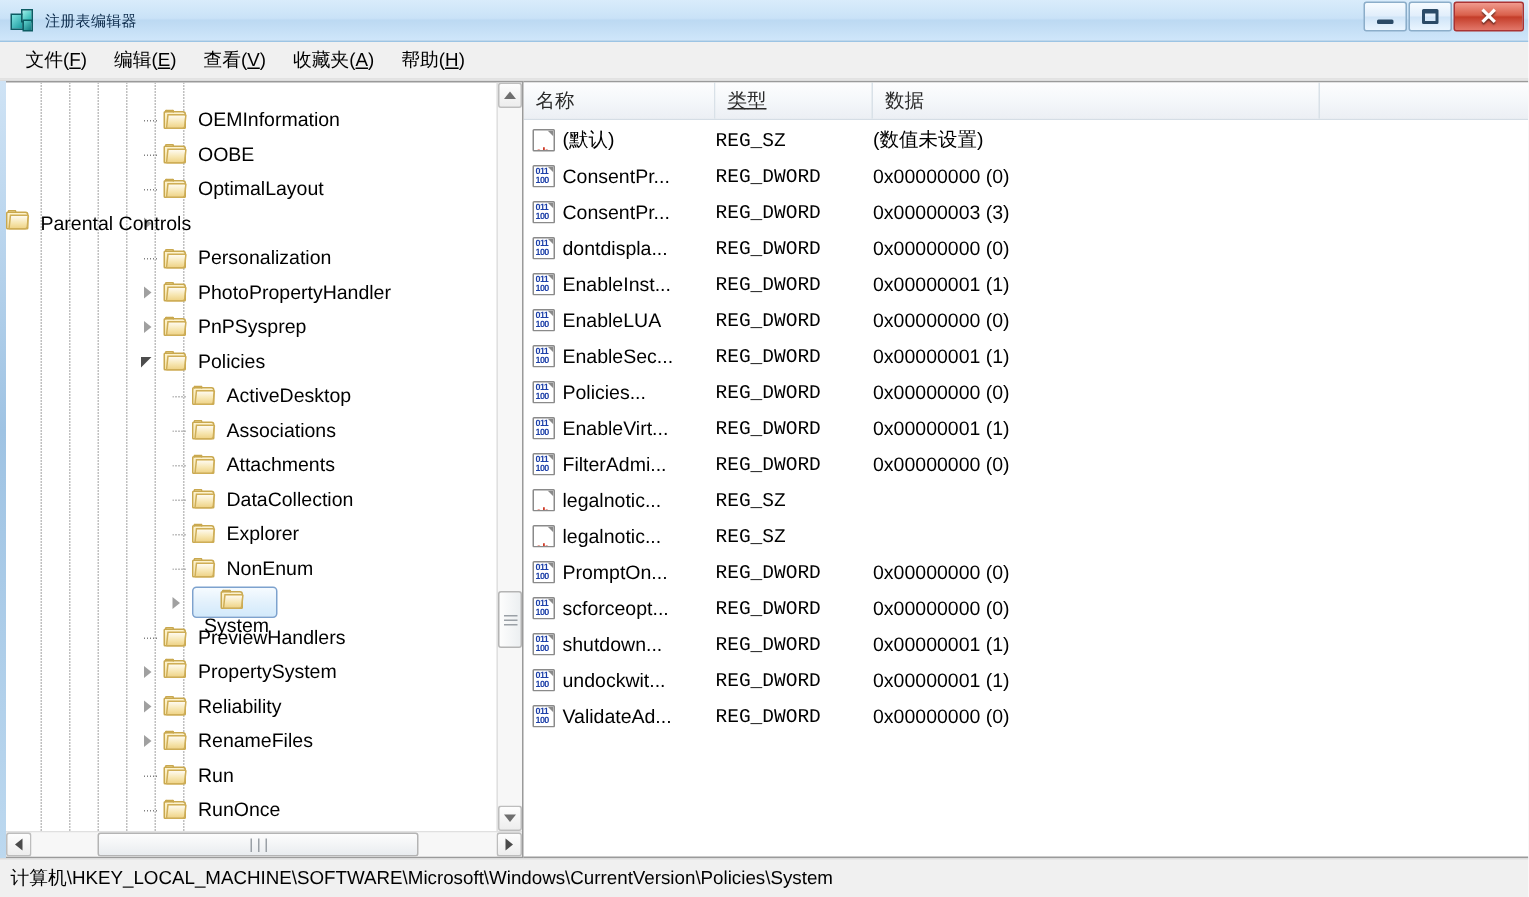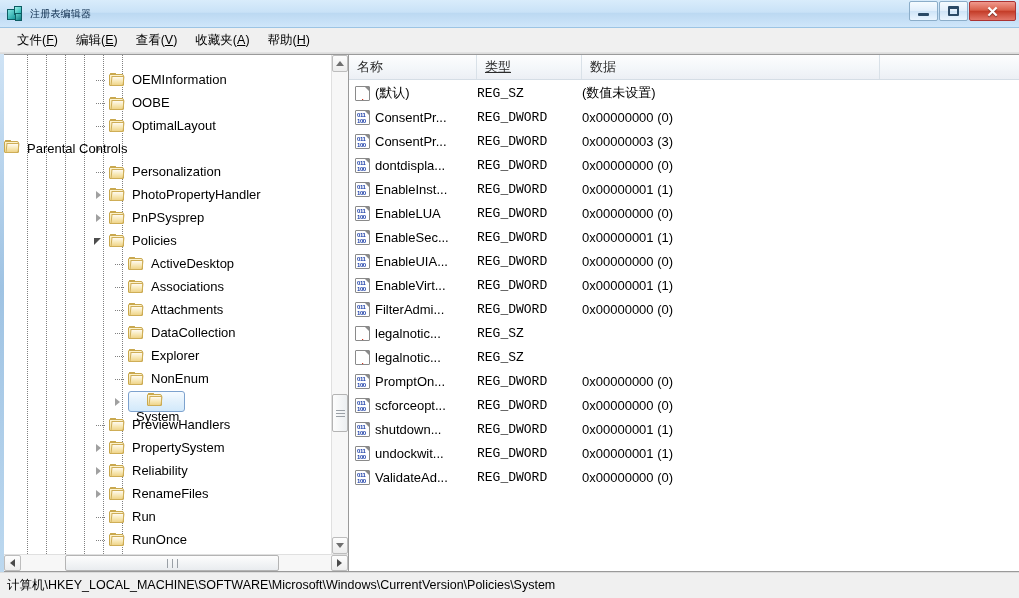--- a/index.html
+++ b/index.html
@@ -486,21 +486,21 @@
                 <div class="folder">
                   <div class="tab"></div>
                   <div class="back"></div>
                   <div class="front"></div>
                 </div>
                 <span class="tlabel">OEMInformation</span>
               </div>
             </div>
             <div class="tnode">
               <div class="dash" style="left: 92px; top: 12px; width: 9px;"></div>
-              <div style="margin-left: 105px; display: flex; align-items: flex-end; position: relative; z-index: 1;">
+              <div style="margin-left: 105px; display: flex; align-items: center; position: relative; z-index: 1;">
                 <div class="folder">
                   <div class="tab"></div>
                   <div class="back"></div>
                   <div class="front"></div>
                 </div>
                 <span class="tlabel">OOBE</span>
               </div>
             </div>
             <div class="tnode">
               <div class="dash" style="left: 92px; top: 12px; width: 9px;"></div>
@@ -663,21 +663,21 @@
                   <div class="back"></div>
                   <div class="front"></div>
                 </div>
                 <span class="tlabel">PreviewHandlers</span>
               </div>
             </div>
             <div class="tnode">
               <div class="twist" style="left: 87px;">
                 <div class="arrow-collapsed"></div>
               </div>
-              <div style="margin-left: 105px; display: flex; align-items: center; position: relative; z-index: 1;">
+              <div style="margin-left: 105px; display: flex; position: relative; z-index: 1;">
                 <div class="folder">
                   <div class="tab"></div>
                   <div class="back"></div>
                   <div class="front"></div>
                 </div>
                 <span class="tlabel">PropertySystem</span>
               </div>
             </div>
             <div class="tnode">
               <div class="twist" style="left: 87px;">
@@ -848,21 +848,21 @@
             </div>
             <div class="lcell c1">REG_DWORD</div>
             <div class="lcell c2">0x00000001 (1)</div>
           </div>
           <div class="lrow">
             <div class="lcell c0">
               <div class="vicon dw">
                 <span class="t">011</span>
                 <span class="t2">100</span>
               </div>
-              <span>EnableUIA...</span>
+              <span>Policies...</span>
             </div>
             <div class="lcell c1">REG_DWORD</div>
             <div class="lcell c2">0x00000000 (0)</div>
           </div>
           <div class="lrow">
             <div class="lcell c0">
               <div class="vicon dw">
                 <span class="t">011</span>
                 <span class="t2">100</span>
               </div>

